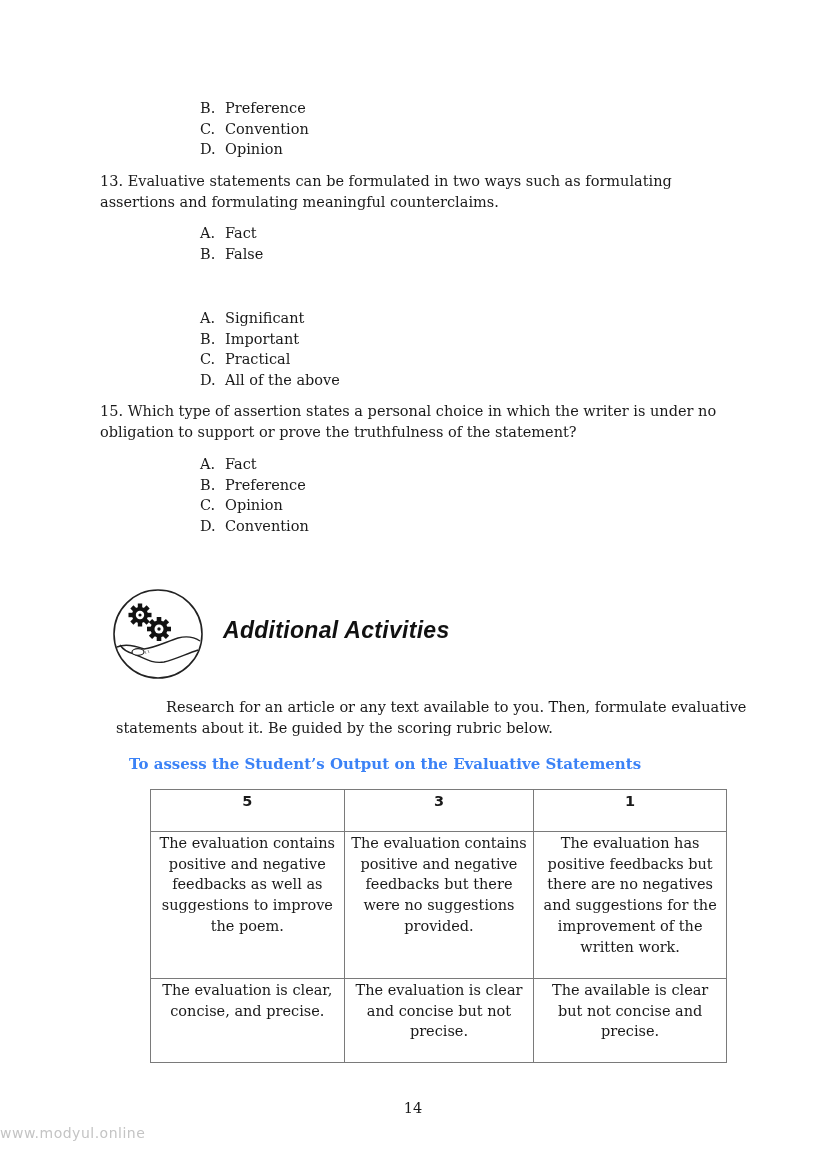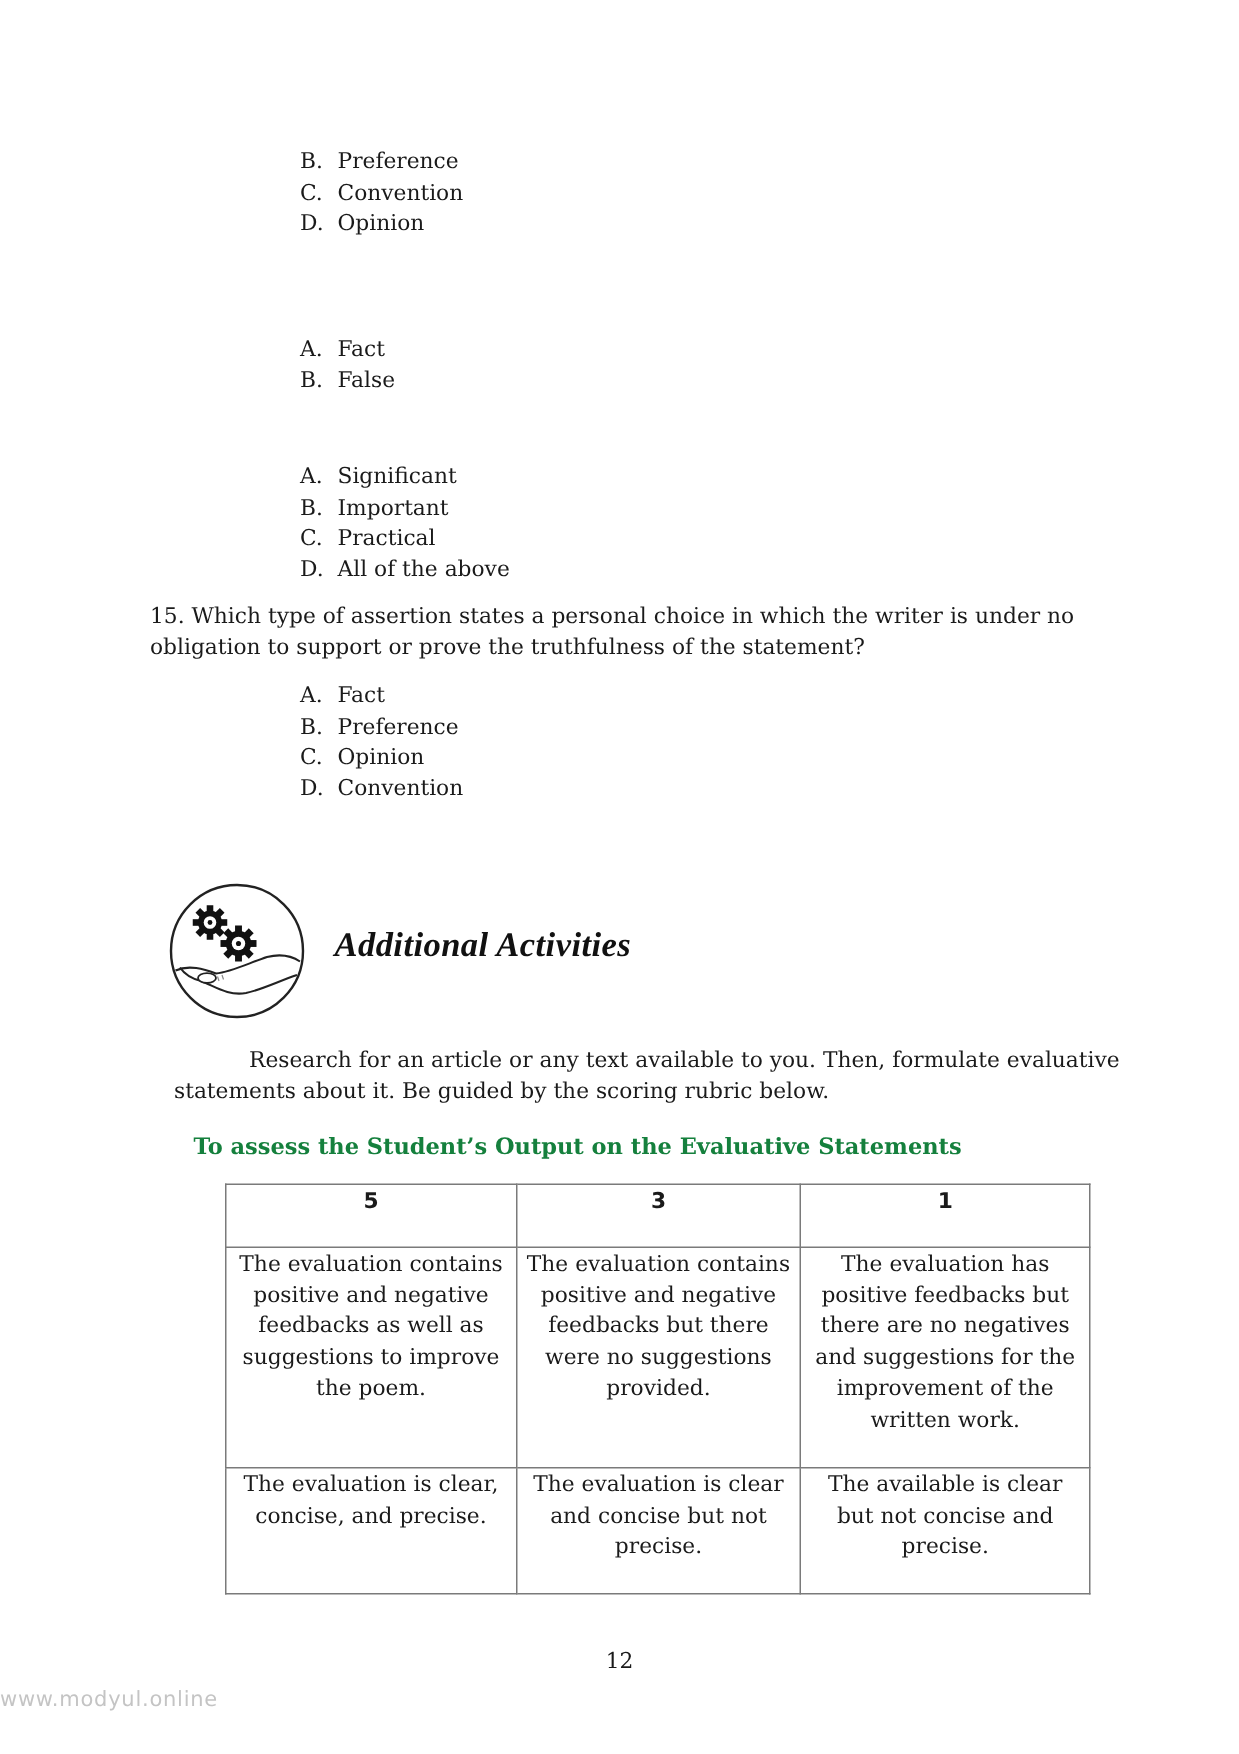--- a/index.html
+++ b/index.html
@@ -48,21 +48,21 @@
     position: absolute;
     left: 112px;
     top: 588px;
     width: 92px;
     height: 92px;
   }
   .section-title {
     position: absolute;
     left: 223px;
     top: 617px;
-    font-family: Liberation Serif, serif;
+    font-family: Liberation Sans, sans-serif;
     font-weight: bold;
     font-style: italic;
     font-size: 23px;
     letter-spacing: 0.3px;
     color: #111;
     margin: 0;
   }
   .instructions {
     position: absolute;
     left: 100px;
@@ -77,21 +77,21 @@
     width: 50px;
   }
   .rubric-title {
     position: absolute;
     left: 129px;
     top: 755px;
     font-family: "DejaVu Serif", serif;
     font-weight: bold;
     font-size: 15px;
     margin: 0;
-    color: #15803d;
+    color: #3b82f6;
   }
   table.rubric {
     position: absolute;
     left: 150px;
     top: 789px;
     width: 577px;
     border-collapse: collapse;
     font-size: 14.5px;
     line-height: 20.7px;
   }
@@ -147,20 +147,21 @@
     <li>
         <span class="letter">C.</span>
         <span>Convention</span>
       </li>
     <li>
         <span class="letter">D.</span>
         <span>Opinion</span>
       </li>
   </ul>
 
+  <p class="question" style="top:171px;">13. Evaluative statements can be formulated in two ways such as formulating assertions and formulating meaningful counterclaims.</p>
   <ul class="choices" style="top:223px;">
     <li>
         <span class="letter">A.</span>
         <span>Fact</span>
       </li>
     <li>
         <span class="letter">B.</span>
         <span>False</span>
       </li>
   </ul>
@@ -273,16 +274,16 @@
         <td>The evaluation has positive feedbacks but there are no negatives and suggestions for the improvement of the written work.</td>
       </tr>
       <tr class="r2">
         <td>The evaluation is clear, concise, and precise.</td>
         <td>The evaluation is clear and concise but not precise.</td>
         <td>The available is clear but not concise and precise.</td>
       </tr>
     </tbody>
   </table>
 
-  <p class="page-number">12</p>
+  <p class="page-number">14</p>
   <p class="watermark">www.modyul.online</p>
 
 </div>
 
 </body></html>

